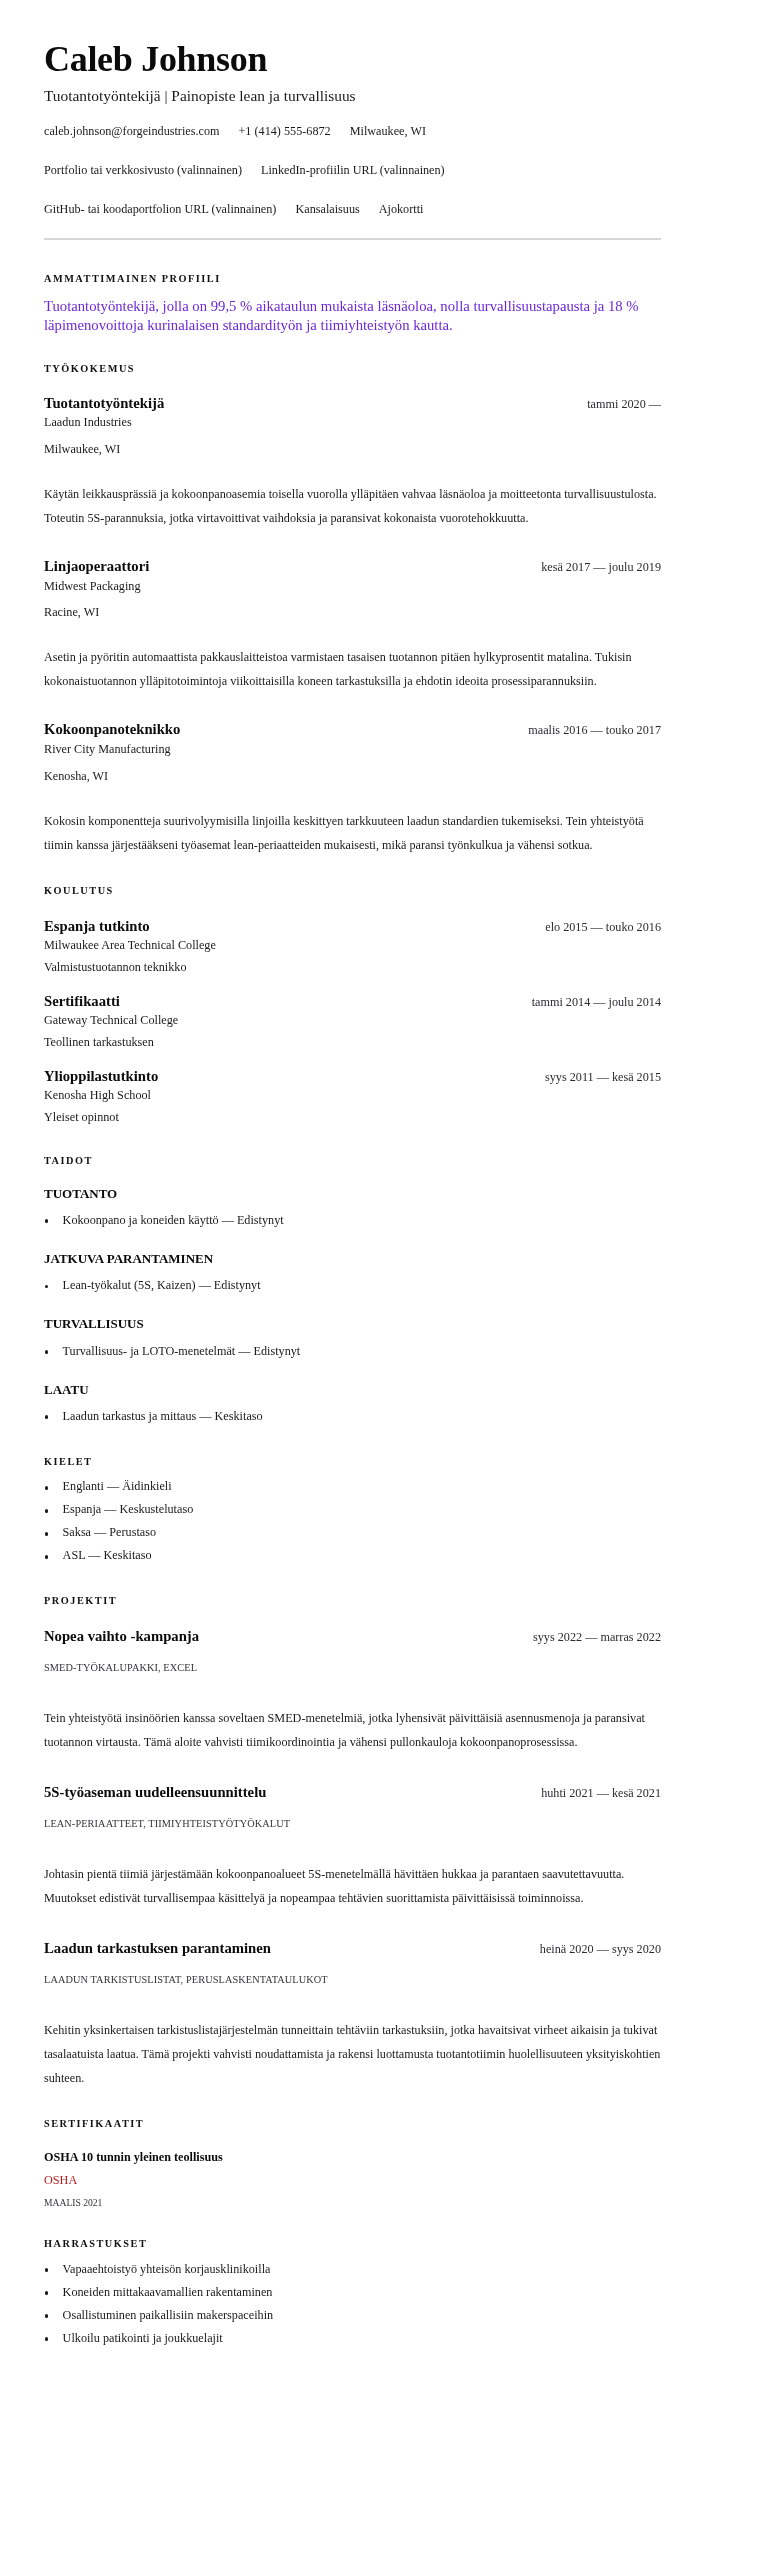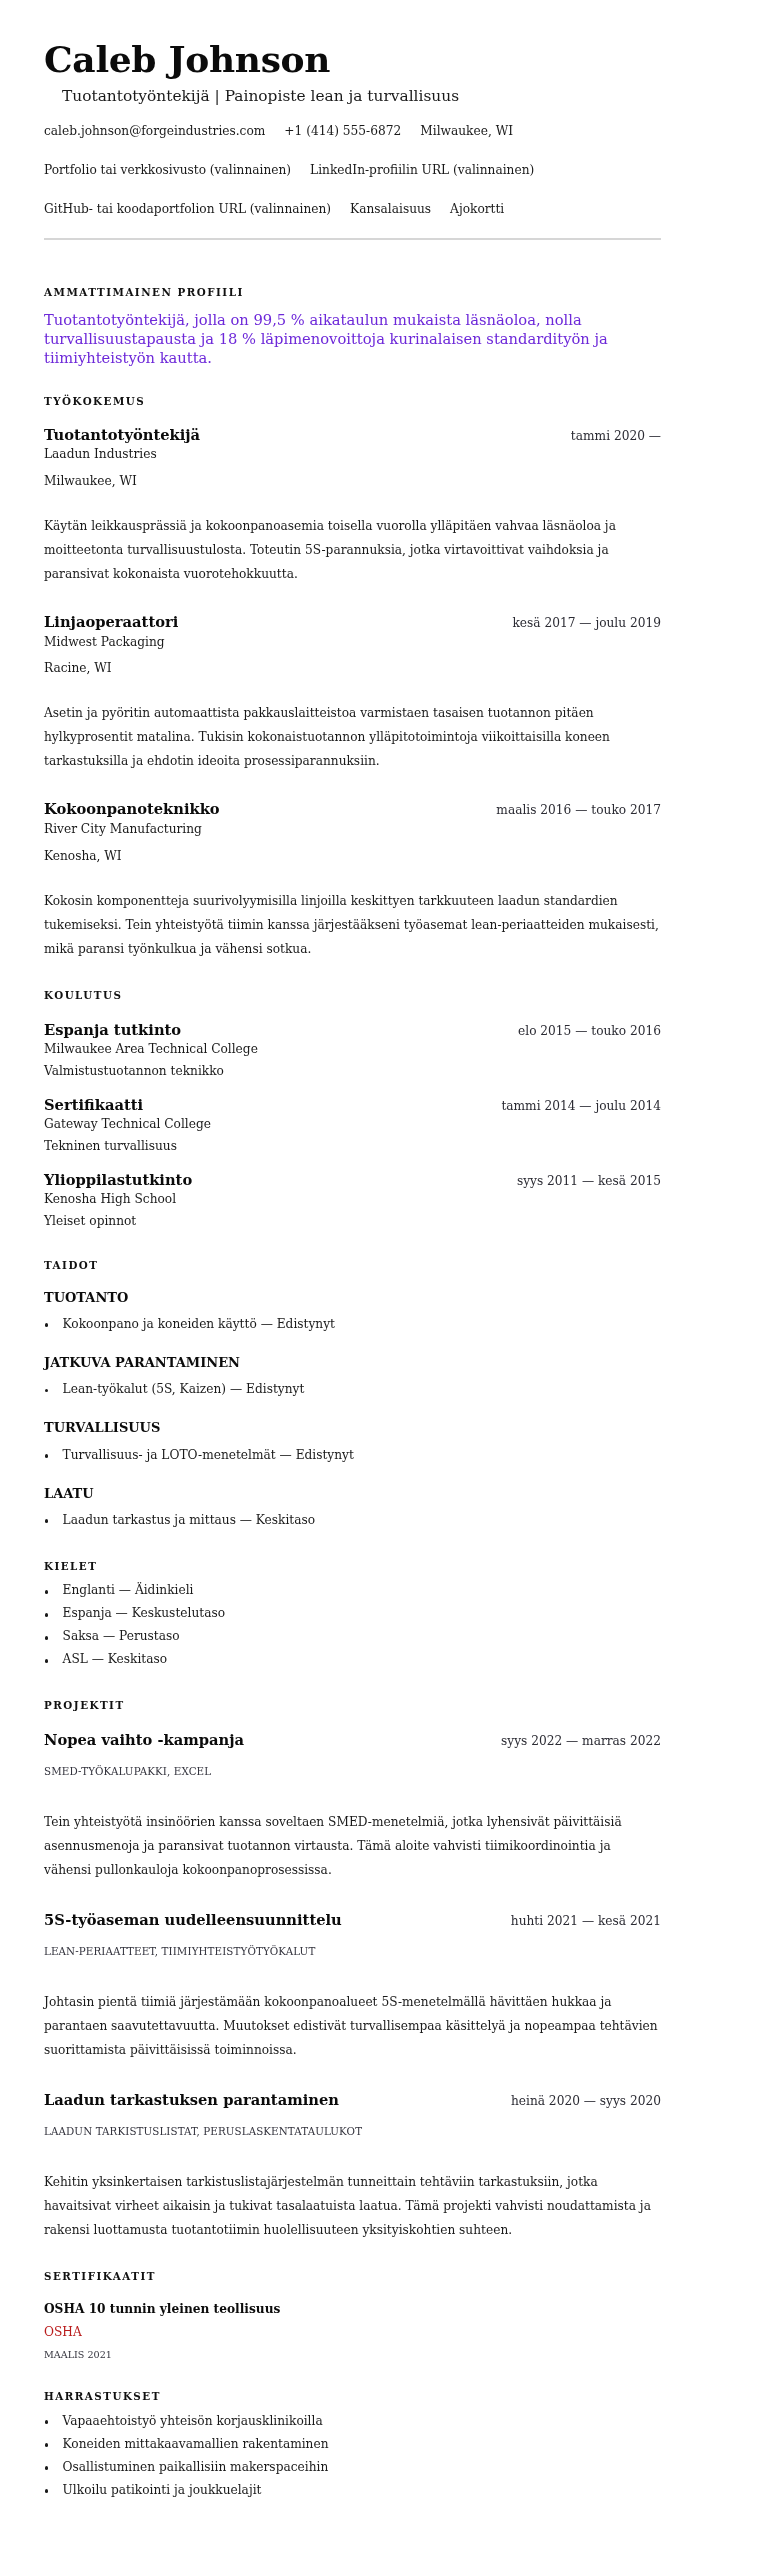--- a/index.html
+++ b/index.html
@@ -6,34 +6,34 @@
   html, body { background: #ffffff; }
   body {
     width: 770px;
     min-height: 2576px;
     font-family: "DejaVu Serif", serif;
     color: #111111;
   }
   .page {
     padding: 37px 18px 38px 44px;
     width: 679px;
+    font-family: Liberation Serif, serif;
   }
   .name {
     font-size: 36px;
     font-weight: bold;
     line-height: 45px;
     color: #0b0b0b;
     letter-spacing: -0.3px;
   }
   .headline {
     font-size: 15.4px;
     line-height: 22px;
     color: #1a1a1a;
     margin-top: 2.6px;
-    margin-left: 18px;
   }
   .contact-row {
     display: flex;
     flex-wrap: wrap;
     font-size: 12.2px;
     line-height: 16.7px;
     color: #1a1a1a;
     margin-top: 22px;
   }
   .contact-row.first { margin-top: 16.7px; }
@@ -46,21 +46,21 @@
     border: none;
   }
   .section-title {
     font-size: 10.3px;
     font-weight: bold;
     letter-spacing: 1.5px;
     text-transform: uppercase;
     line-height: 14px;
     color: #111;
   }
-  .profile .section-title { margin-top: 45px; }
+  .profile .section-title { margin-top: 32px; }
   .profile-text {
     font-size: 14.7px;
     line-height: 19px;
     margin-top: 11.5px;
     color: #6d28d9;
   }
   .section { margin-top: 27px; }
   .entry-head {
     display: flex;
     justify-content: space-between;
@@ -241,21 +241,21 @@
       <div class="entry-org">Milwaukee Area Technical College</div>
       <div class="entry-loc">Valmistustuotannon teknikko</div>
     </div>
 
     <div class="edu">
       <div class="entry-head">
         <div class="entry-title">Sertifikaatti</div>
         <div class="entry-date">tammi 2014 — joulu 2014</div>
       </div>
       <div class="entry-org">Gateway Technical College</div>
-      <div class="entry-loc">Tekninen turvallisuus</div>
+      <div class="entry-loc">Teollinen tarkastuksen</div>
     </div>
 
     <div class="edu">
       <div class="entry-head">
         <div class="entry-title">Ylioppilastutkinto</div>
         <div class="entry-date">syys 2011 — kesä 2015</div>
       </div>
       <div class="entry-org">Kenosha High School</div>
       <div class="entry-loc">Yleiset opinnot</div>
     </div>

